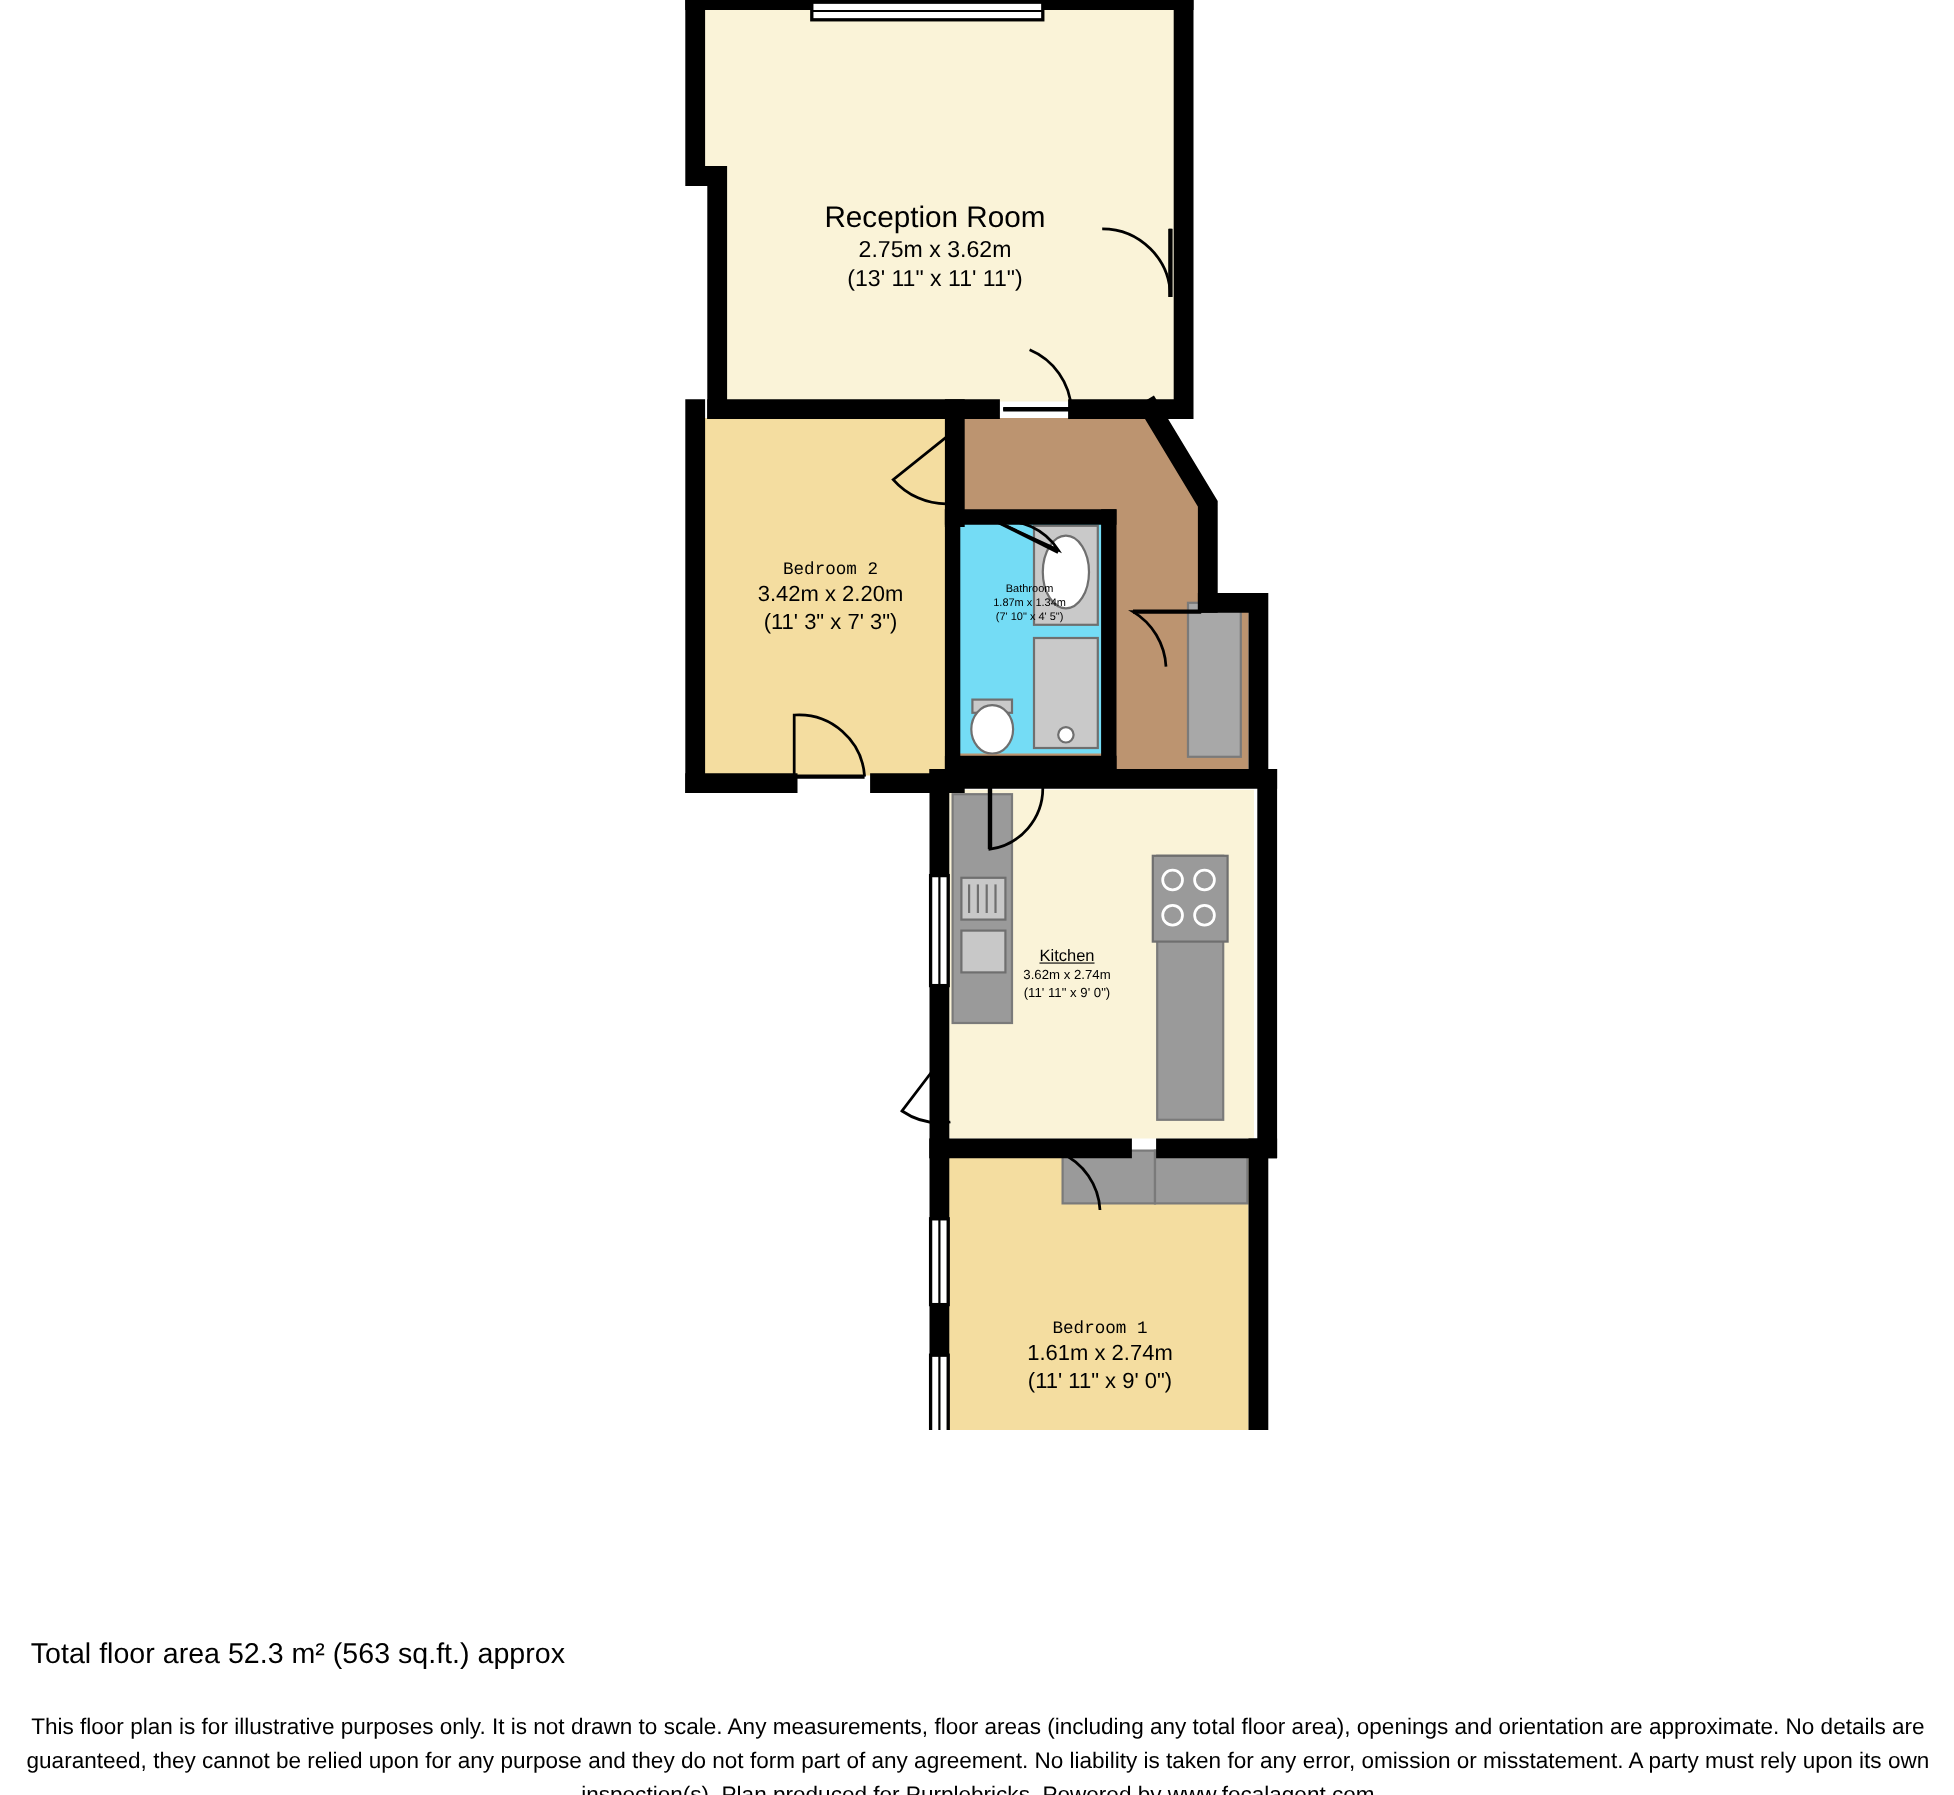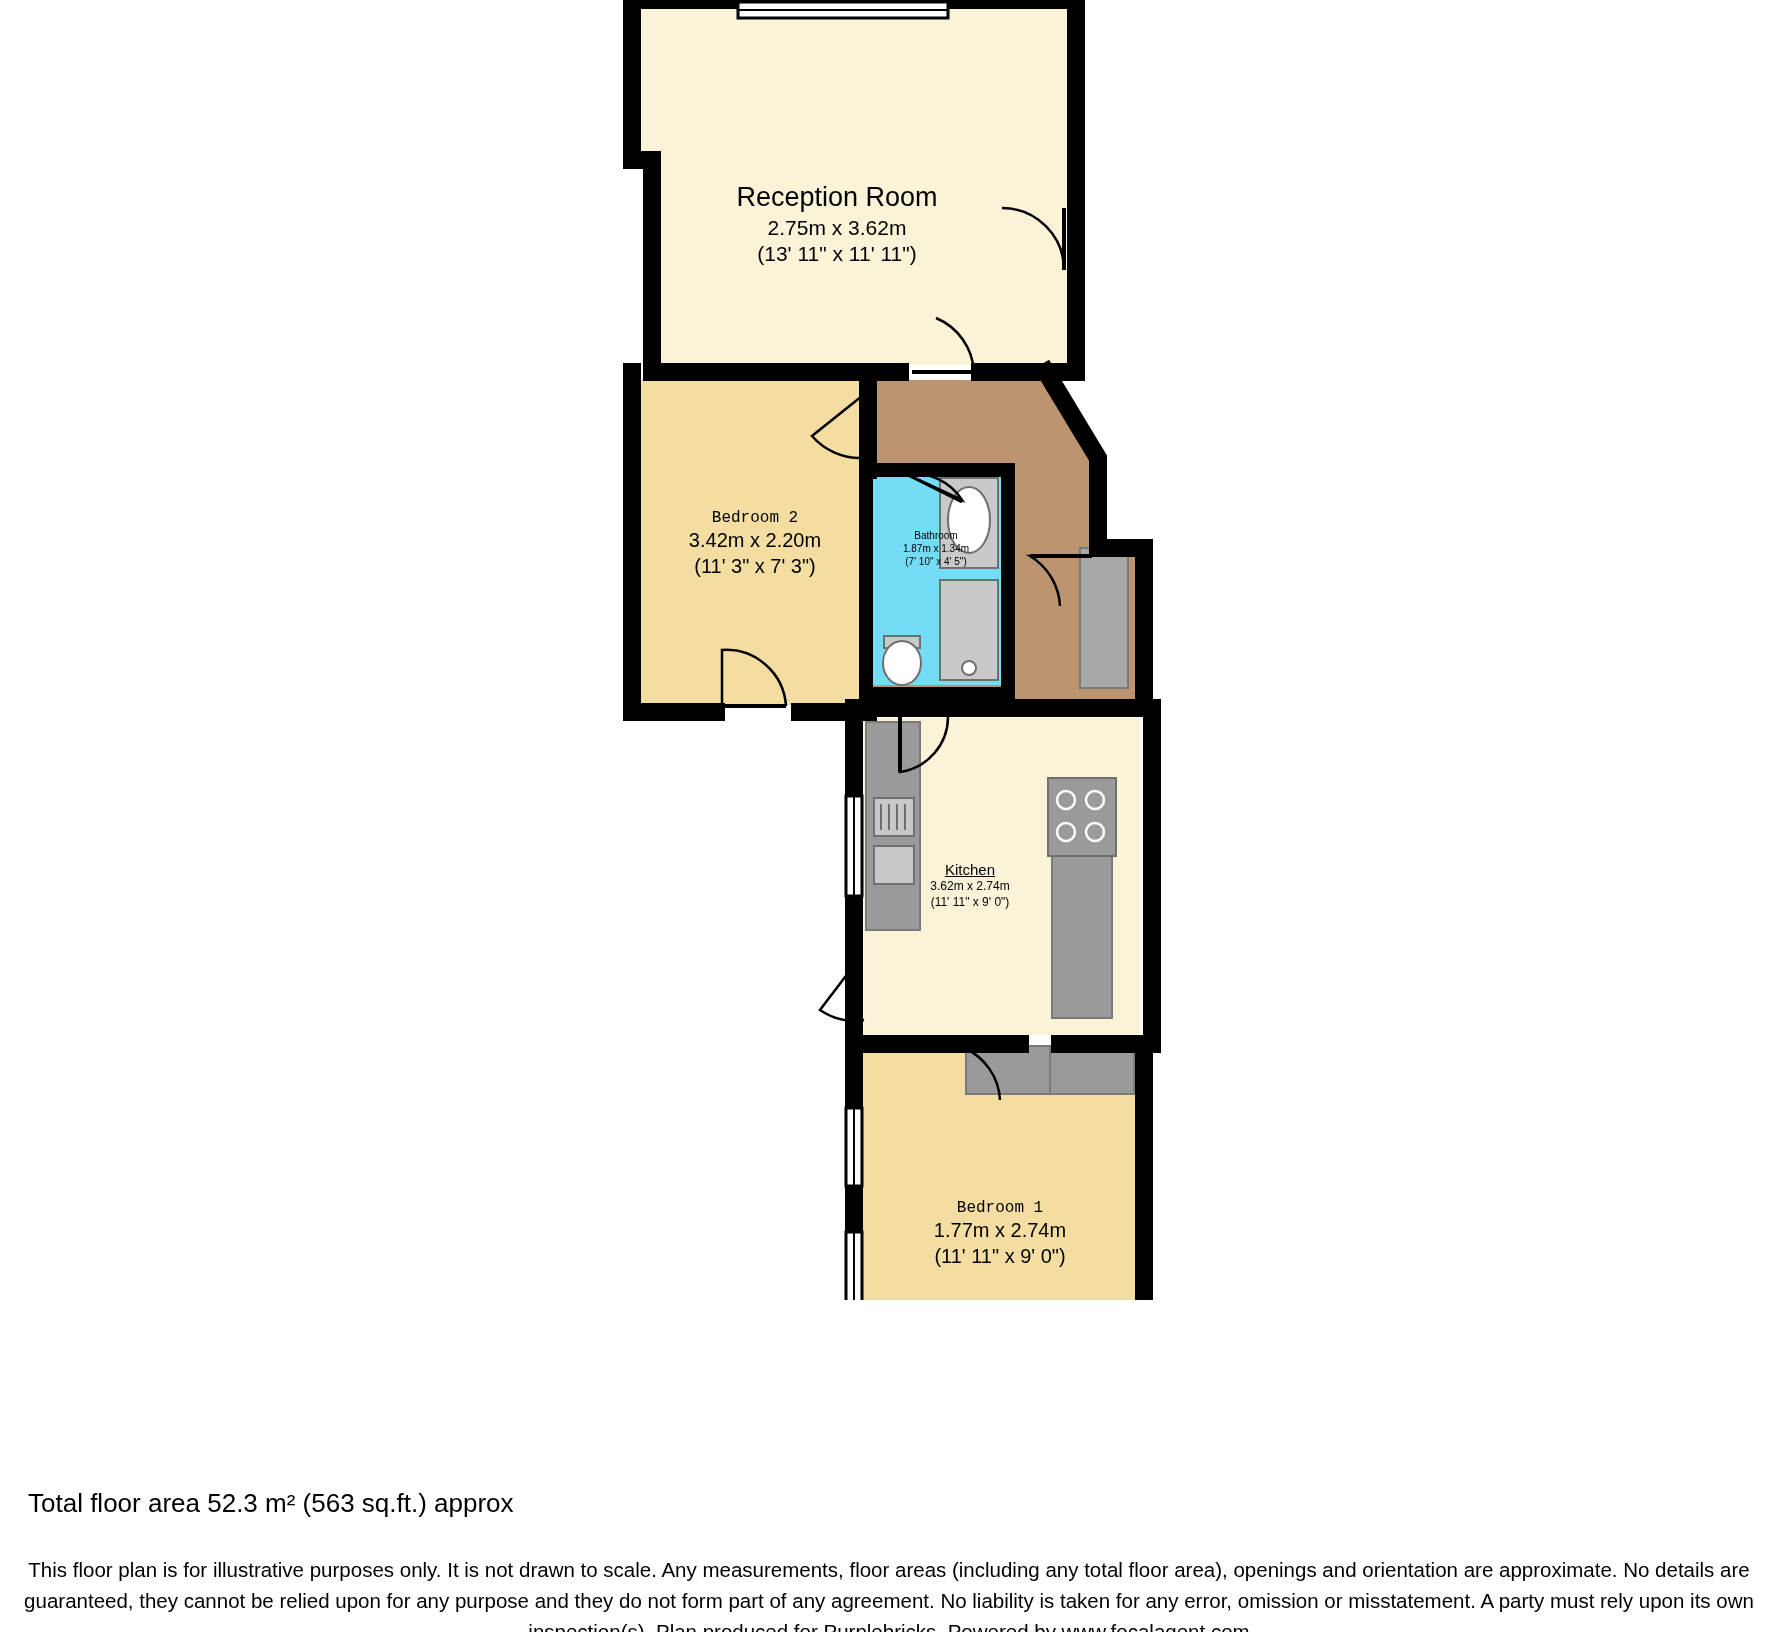--- a/index.html
+++ b/index.html
@@ -221,21 +221,21 @@
 
       <path d="M 858 960 L 820 1010 A 62 62 0 0 0 864 1020"></path>
       <line x1="858" y1="960" x2="858" y2="1020" stroke-width="4"></line>
 
       <path d="M 1024 1048 L 964 1048 A 60 60 0 0 1 1000 1100"></path>
       <line x1="1024" y1="1048" x2="964" y2="1048" stroke-width="4"></line>
     </g>
 
   </svg>
 
-  <div class="room-label label-large" style="left: 627px; top: 180px; width: 420px;">
+  <div class="room-label label-large" style="left: 640px; top: 180px; width: 420px;">
     <span class="room-name">Reception Room</span>
     <span class="room-dim-m">2.75m x 3.62m</span>
     <span class="room-dim-ft">(13' 11" x 11' 11")</span>
   </div>
 
   <div class="room-label label-medium" style="left: 640px; top: 508px; width: 230px;">
     <span class="room-name">Bedroom 2</span>
     <span class="room-dim-m">3.42m x 2.20m</span>
     <span class="room-dim-ft">(11' 3" x 7' 3")</span>
   </div>
@@ -247,21 +247,21 @@
   </div>
 
   <div class="room-label label-small" style="left: 880px; top: 860px; width: 180px;">
     <span class="room-name">Kitchen</span>
     <span class="room-dim-m">3.62m x 2.74m</span>
     <span class="room-dim-ft">(11' 11" x 9' 0")</span>
   </div>
 
   <div class="room-label label-medium" style="left: 860px; top: 1198px; width: 280px;">
     <span class="room-name">Bedroom 1</span>
-    <span class="room-dim-m">1.77m x 2.74m</span>
+    <span class="room-dim-m">1.61m x 2.74m</span>
     <span class="room-dim-ft">(11' 11" x 9' 0")</span>
   </div>
 
 </div>
 
 <div id="footer">
   <div id="total-area">Total floor area 52.3 m² (563 sq.ft.) approx</div>
   <div id="disclaimer">This floor plan is for illustrative purposes only. It is not drawn to scale. Any measurements, floor areas (including any total floor area), openings and orientation are approximate. No details are guaranteed, they cannot be relied upon for any purpose and they do not form part of any agreement. No liability is taken for any error, omission or misstatement. A party must rely upon its own inspection(s). Plan produced for Purplebricks. Powered by www.focalagent.com</div>
 </div>
 

